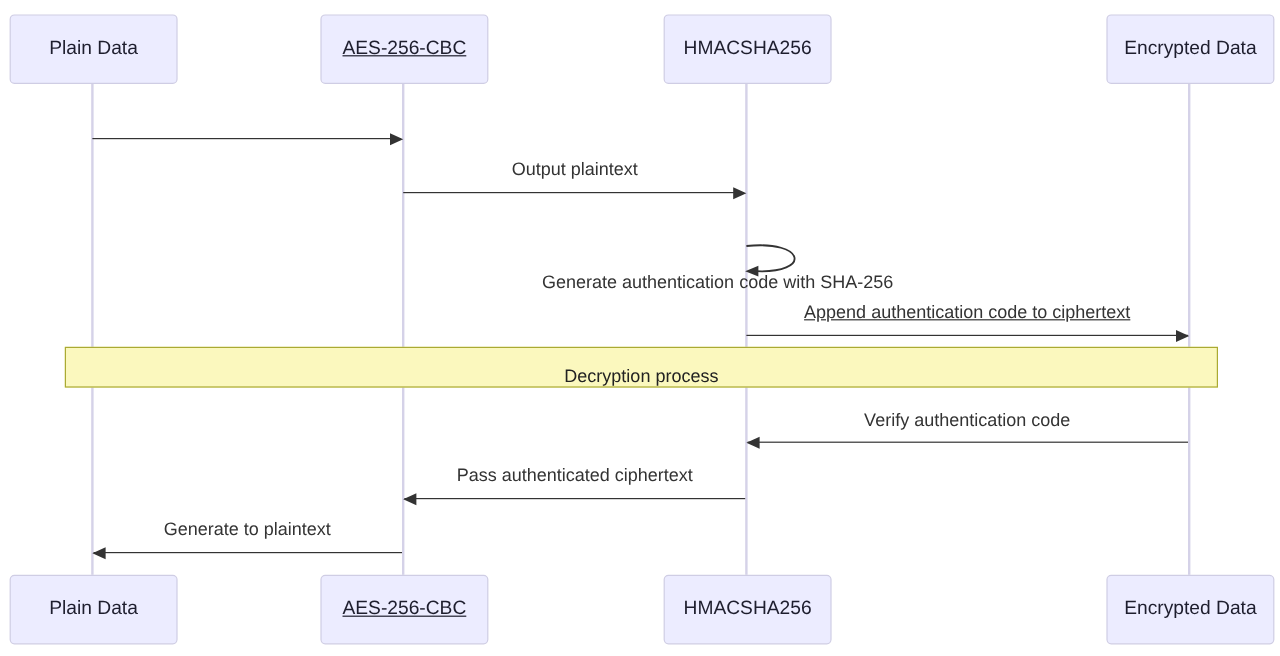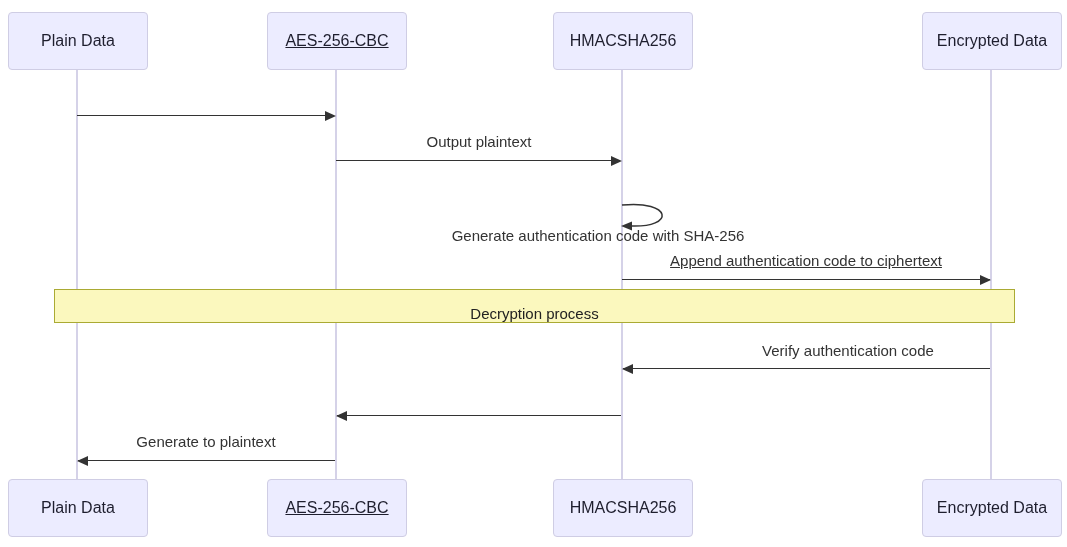--- a/index.html
+++ b/index.html
@@ -102,24 +102,25 @@
   </svg>
 
   <div class="msg-label" style="left:806px;top:252px;text-decoration:underline;">Append authentication code to ciphertext</div>
   <div class="msg-line" style="left:622px;top:279px;width:368px;"></div>
   <div class="head-r" style="left:980px;top:275px;"></div>
 
   <div class="note">
     <span>Decryption process</span>
   </div>
 
-  <div class="msg-label" style="left:806px;top:342px;margin-left:42px;">Verify authentication code</div>
+  <div class="msg-label" style="left:806px;top:342px;">Verify authentication code</div>
   <div class="msg-line" style="left:623px;top:368px;width:367px;"></div>
   <div class="head-l" style="left:622px;top:364px;"></div>
 
+  <div class="msg-label" style="left:479px;top:388px;">Pass authenticated ciphertext</div>
   <div class="msg-line" style="left:337px;top:415px;width:284px;"></div>
   <div class="head-l" style="left:336px;top:411px;"></div>
 
   <div class="msg-label" style="left:206px;top:433px;">Generate to plaintext</div>
   <div class="msg-line" style="left:78px;top:460px;width:257px;"></div>
   <div class="head-l" style="left:77px;top:456px;"></div>
 
   <div class="actor actor-bottom a1">
       <span>Plain Data</span>
     </div>

